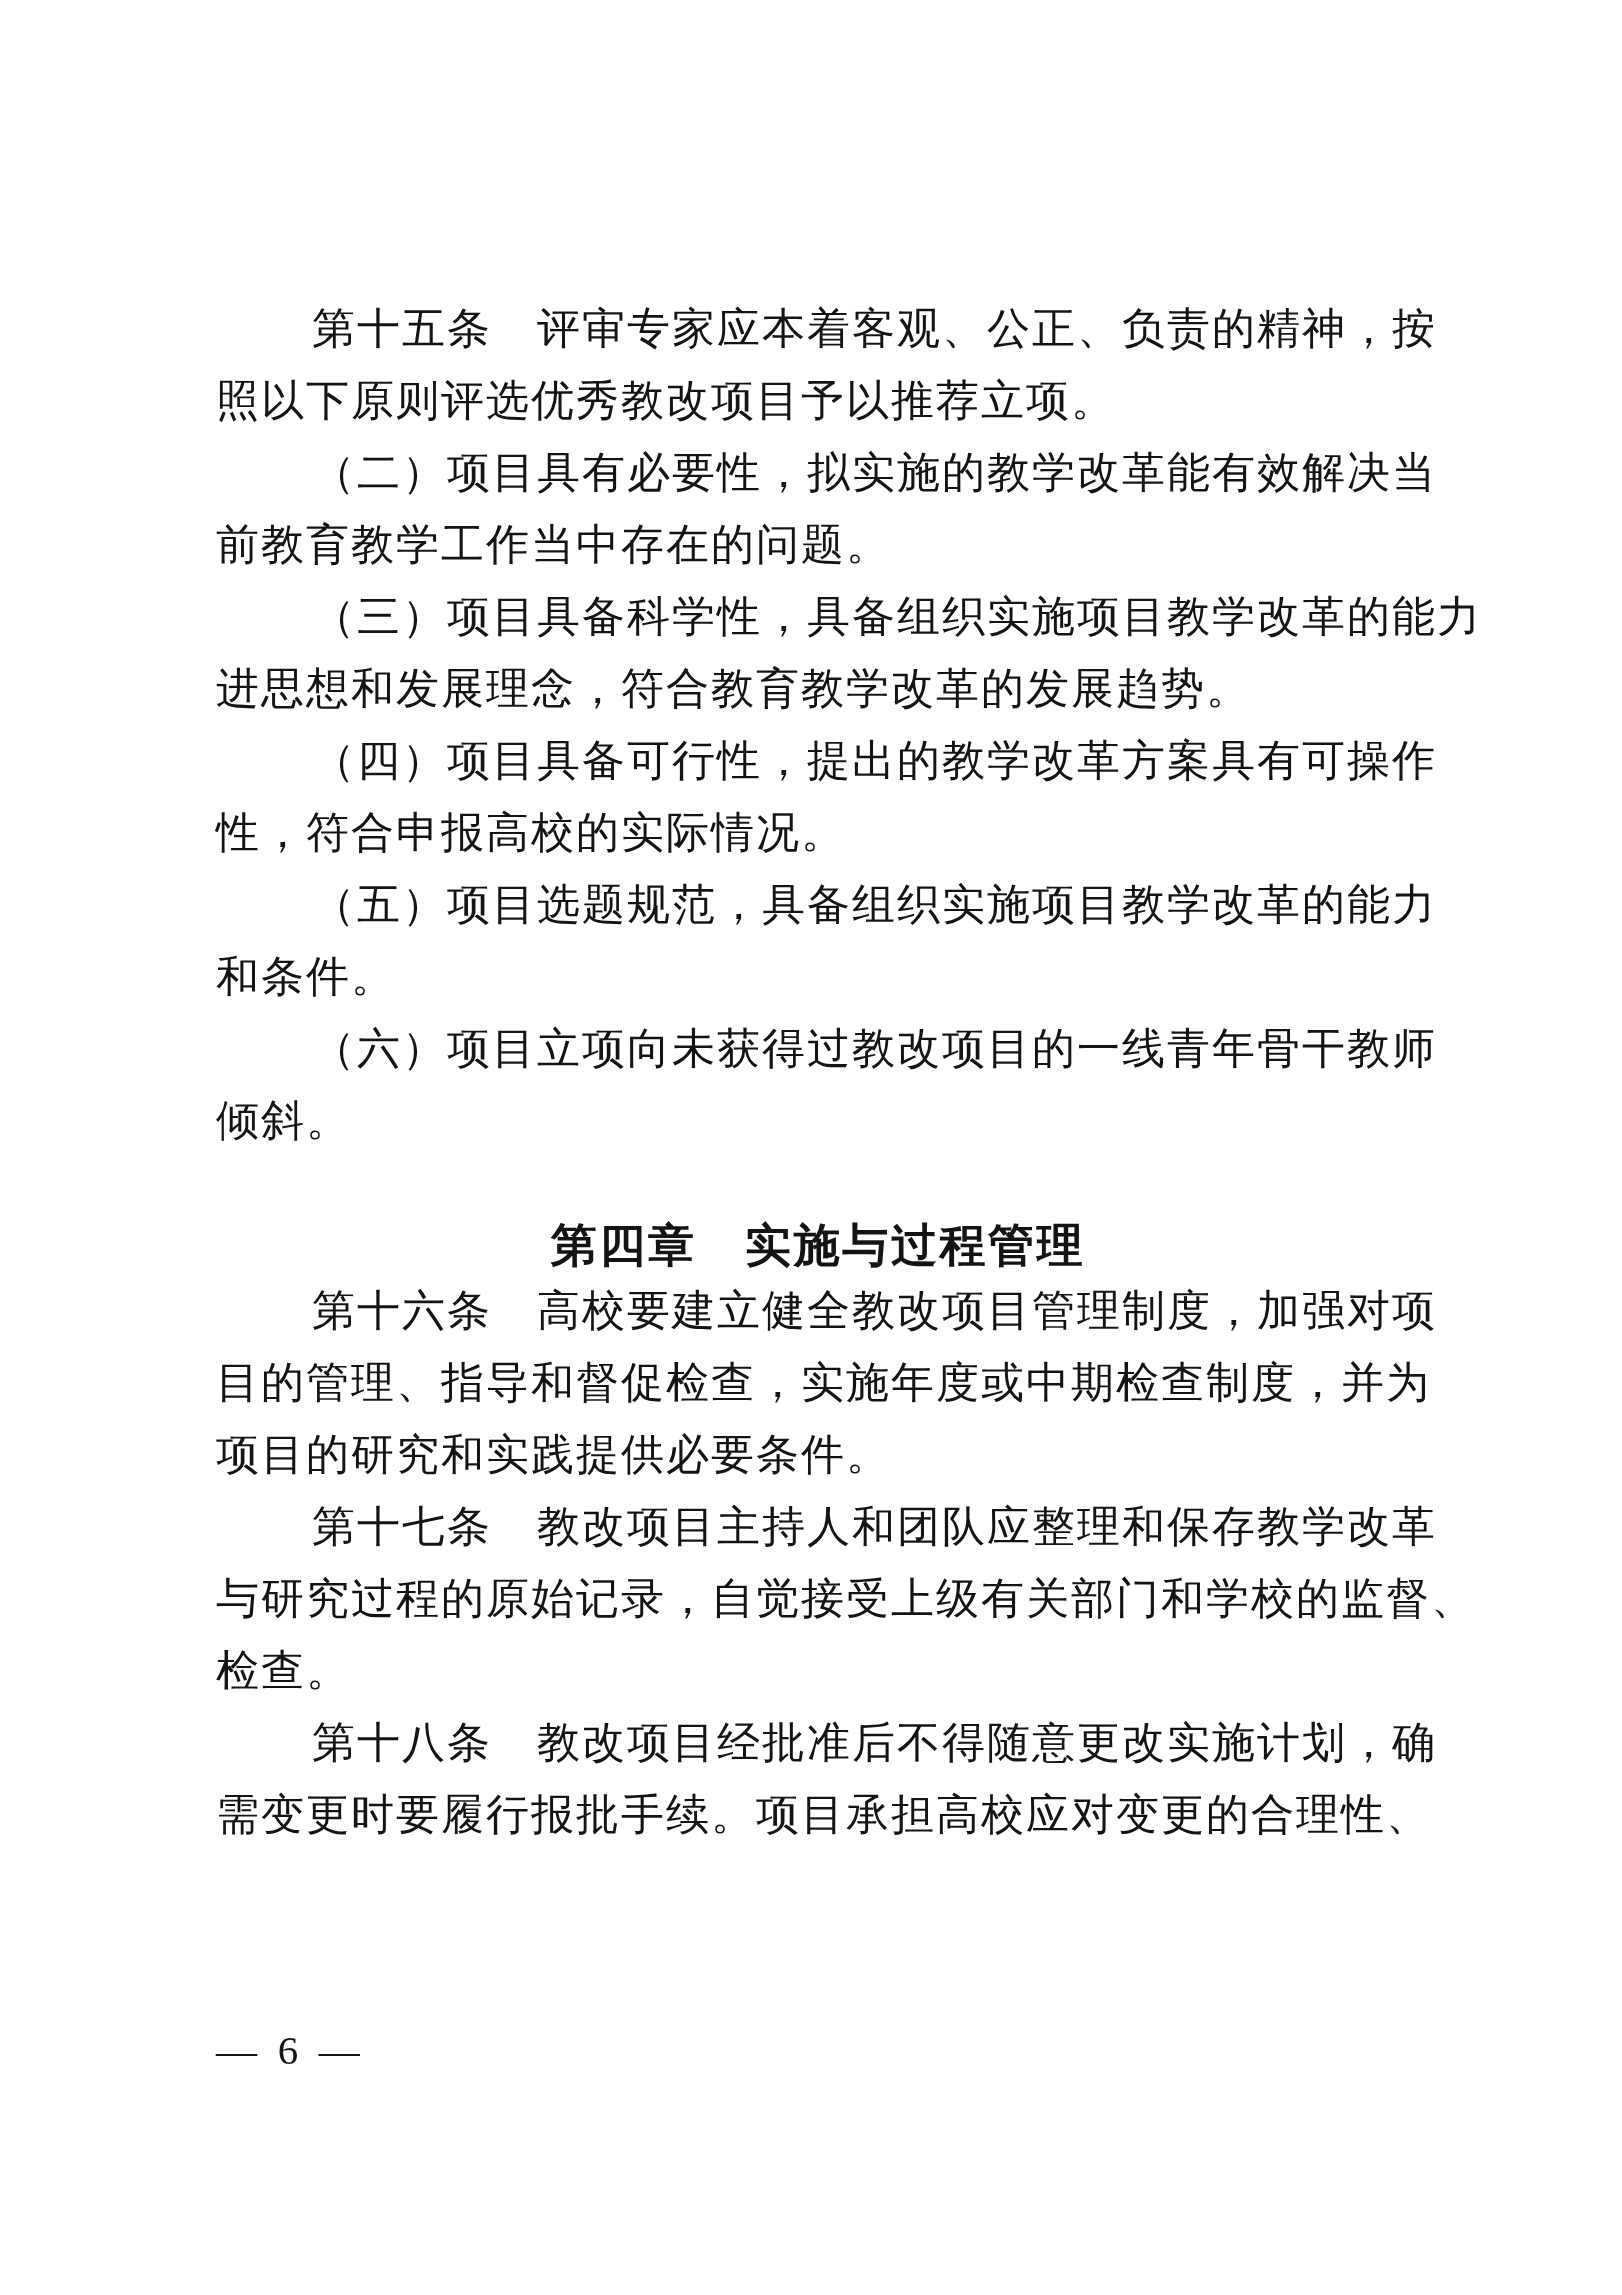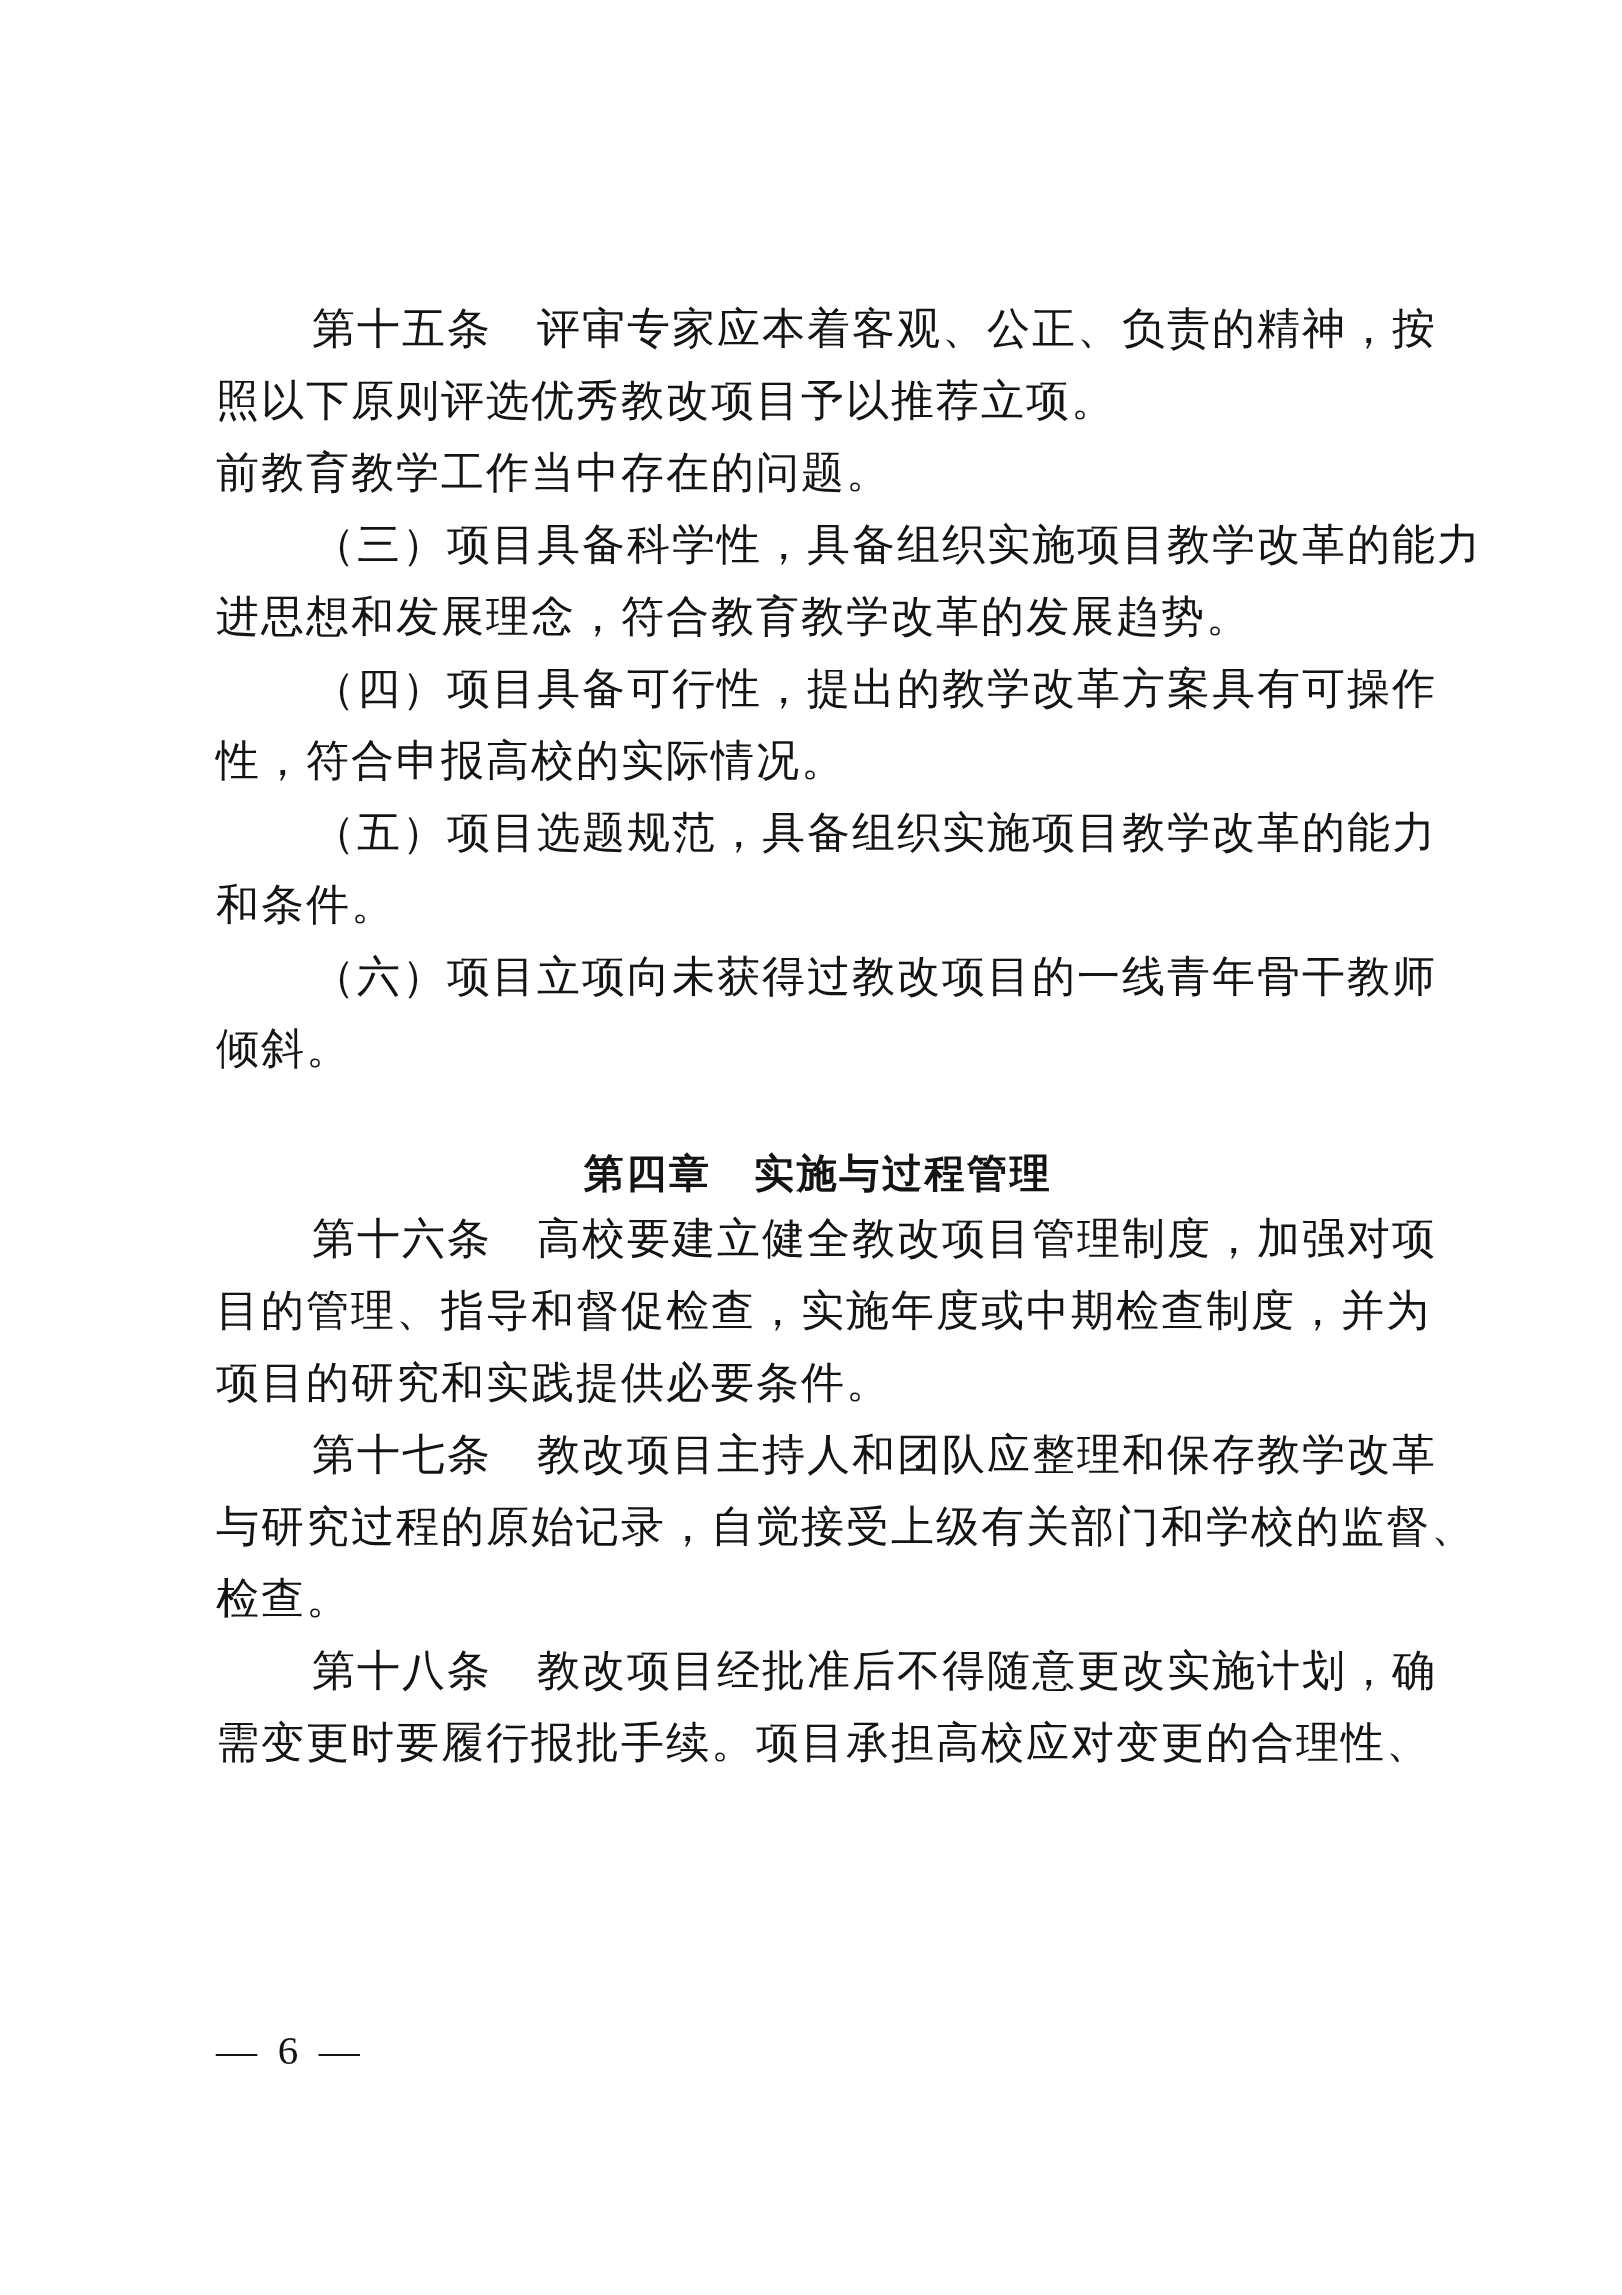--- a/index.html
+++ b/index.html
@@ -31,21 +31,21 @@
   }
   .line.indent {
     padding-left: 96px;
   }
   .chapter-heading {
     height: 72px;
     line-height: 72px;
     margin-top: 52px;
     margin-bottom: -6.5px;
     text-align: center;
-    font-size: 40px;
+    font-size: 46px;
     font-weight: bold;
     letter-spacing: 2.6px;
     font-family: "Liberation Sans", "DejaVu Sans", sans-serif;
     white-space: nowrap;
   }
   .page-number {
     position: absolute;
     left: 216px;
     top: 2027px;
     font-size: 41px;
@@ -56,20 +56,21 @@
   }
 </style>
 </head>
 <body>
 
 <div class="sheet">
   <div class="doc-body">
 
     <div class="line indent">第十五条　评审专家应本着客观、公正、负责的精神，按</div>
     <div class="line">照以下原则评选优秀教改项目予以推荐立项。</div>
+    <div class="line indent">（二）项目具有必要性，拟实施的教学改革能有效解决当</div>
     <div class="line">前教育教学工作当中存在的问题。</div>
     <div class="line indent">（三）项目具备科学性，具备组织实施项目教学改革的能力</div>
     <div class="line">进思想和发展理念，符合教育教学改革的发展趋势。</div>
     <div class="line indent">（四）项目具备可行性，提出的教学改革方案具有可操作</div>
     <div class="line">性，符合申报高校的实际情况。</div>
     <div class="line indent">（五）项目选题规范，具备组织实施项目教学改革的能力</div>
     <div class="line">和条件。</div>
     <div class="line indent">（六）项目立项向未获得过教改项目的一线青年骨干教师</div>
     <div class="line">倾斜。</div>
 

